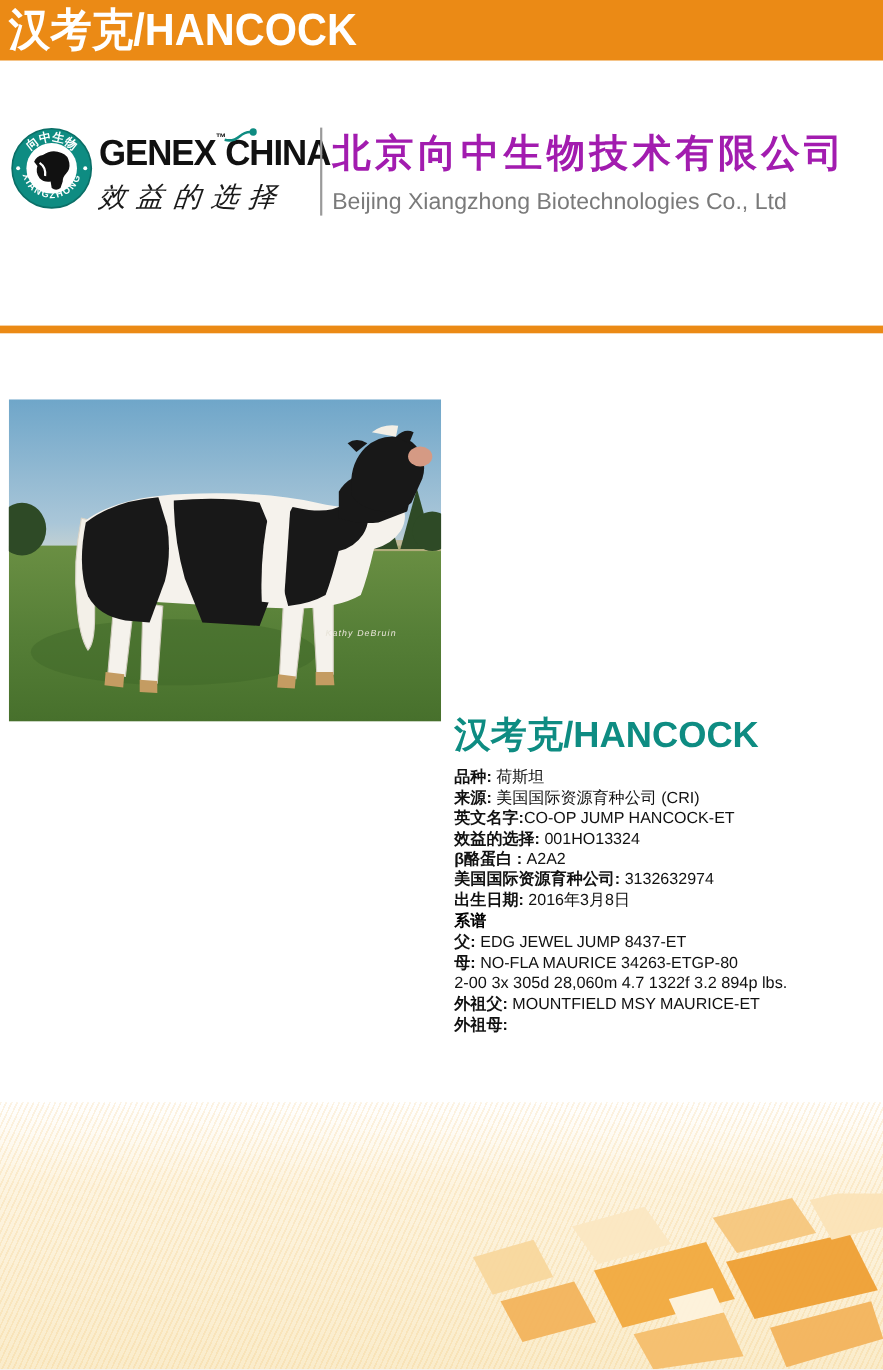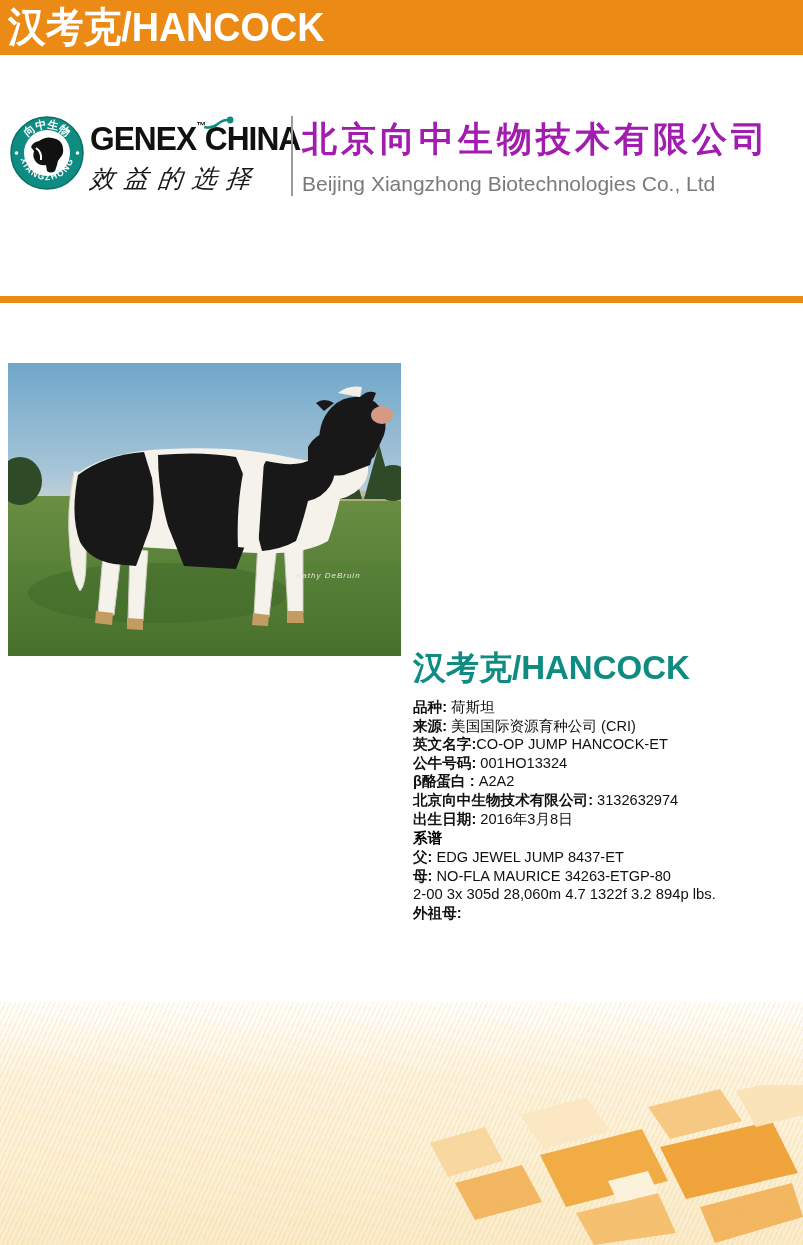--- a/index.html
+++ b/index.html
@@ -162,30 +162,31 @@
     </svg>
     <span class="credit">Kathy DeBruin</span>
   </div>
 
   <div class="profile content-z">
     <h1>汉考克/HANCOCK</h1>
     <div id="profile-fields">
         <div class="pline"><b>品种:</b> 荷斯坦</div>
         <div class="pline"><b>来源:</b> 美国国际资源育种公司 (CRI)</div>
         <div class="pline"><b>英文名字:</b>CO-OP JUMP HANCOCK-ET</div>
-        <div class="pline"><b>公牛号码:</b> 001HO13324</div>
+        <div class="pline"><b>效益的选择:</b> 001HO13324</div>
         <div class="pline"><b>β酪蛋白 :</b> A2A2</div>
-        <div class="pline"><b>北京向中生物技术有限公司:</b> 3132632974</div>
+        <div class="pline"><b>美国国际资源育种公司:</b> 3132632974</div>
         <div class="pline"><b>出生日期:</b> 2016年3月8日</div>
       </div>
     <div class="pedhead">系谱</div>
     <div id="pedigree-fields">
         <div class="pline"><b>父:</b>  EDG JEWEL JUMP 8437-ET</div>
         <div class="pline"><b>母:</b> NO-FLA MAURICE 34263-ETGP-80</div>
         <div class="pline prod">2-00 3x 305d 28,060m 4.7 1322f 3.2 894p lbs.</div>
+        <div class="pline"><b>外祖父:</b>  MOUNTFIELD MSY MAURICE-ET</div>
         <div class="pline"><b>外祖母:</b></div>
       </div>
   </div>
 
   <div class="band"></div>
   <svg class="fgfx" width="803" height="160" viewBox="0 0 803 160">
     <g opacity="0.95">
       <polygon points="430,58 485,42 503,76 448,92" fill="#F8D79E"></polygon>
       <polygon points="455,98 522,80 542,117 475,135" fill="#F3B45C"></polygon>
       <polygon points="520,30 586,12 610,46 544,64" fill="#FBE7C2"></polygon>

